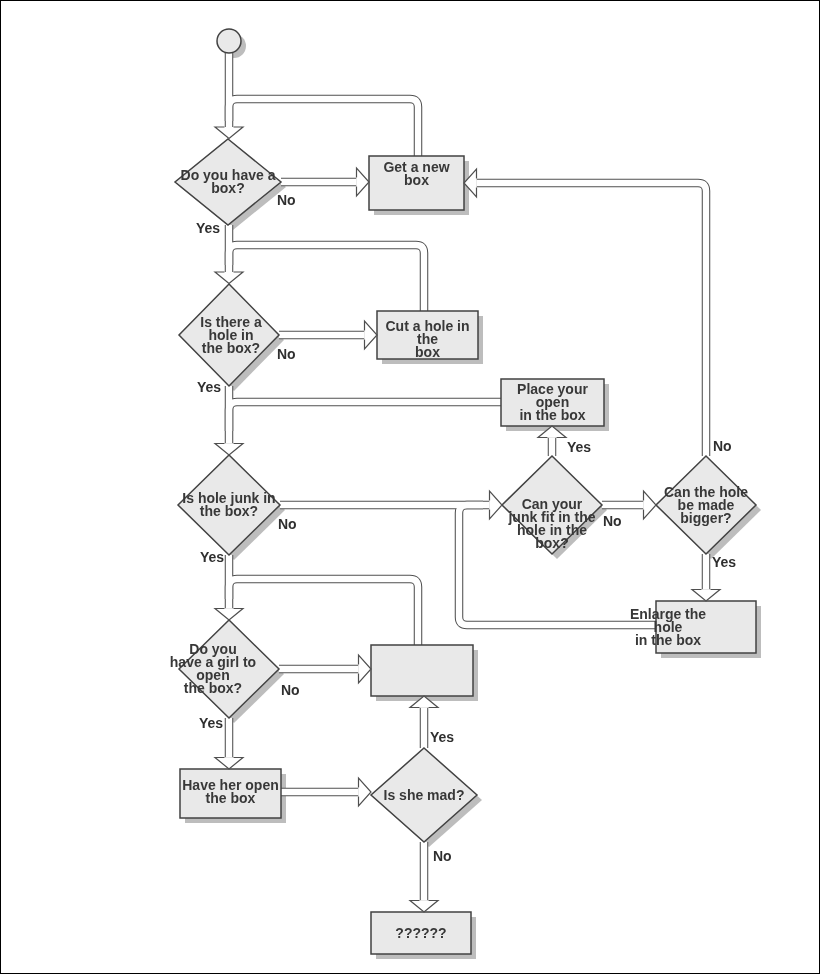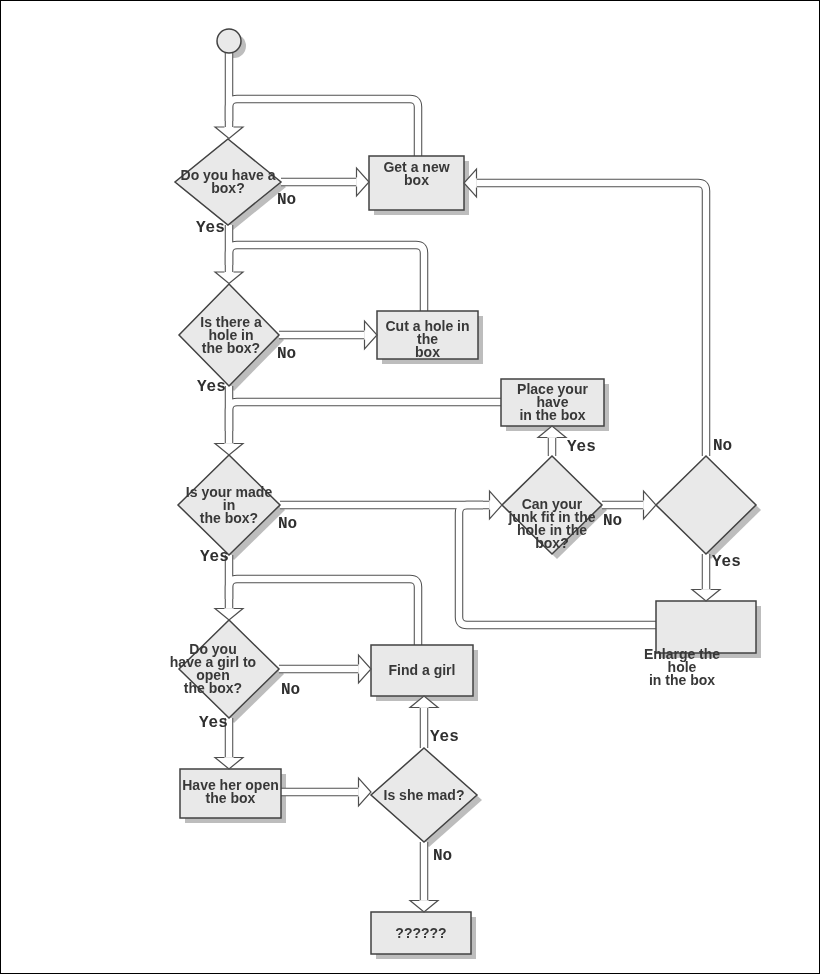--- a/index.html
+++ b/index.html
@@ -17,35 +17,34 @@
     position:absolute;
     display:flex;align-items:center;justify-content:center;
     text-align:center;
     font-size:14px;font-weight:bold;color:#383838;
     line-height:13px;
     white-space:pre-line;
     pointer-events:none;
   }
   .edge-label{
     position:absolute;
-    font-size:16px;font-weight:bold;color:#2f2f2f;
+    font-size:14px;font-weight:bold;color:#2f2f2f;
     line-height:11px;
     pointer-events:none;
-    font-family:Liberation Mono, monospace;
   }
   
   .lbl-have-box   {left:174px;top:138px;width:106px;height:86px;}
   .lbl-get-new-box{left:368px;top:155px;width:95px; height:36px;}
   .lbl-hole-in-box{left:180px;top:283px;width:100px;height:102px;}
   .lbl-cut-hole   {left:376px;top:310px;width:101px;height:56px;}
   .lbl-place-junk {left:500px;top:378px;width:103px;height:47px;}
   .lbl-junk-in-box{left:177px;top:454px;width:102px;height:100px;}
   .lbl-junk-fit   {left:501px;top:474px;width:100px;height:98px;}
   .lbl-hole-bigger{left:655px;top:455px;width:100px;height:98px;}
-  .lbl-enlarge    {left:631px;top:600px;width:100px;height:52px;margin-top:40px;}
+  .lbl-enlarge    {left:617px;top:600px;width:100px;height:52px;}
   .lbl-have-girl  {left:162px;top:619px;width:100px;height:98px;}
   .lbl-find-girl  {left:370px;top:644px;width:102px;height:51px;}
   .lbl-her-open   {left:179px;top:768px;width:101px;height:46px;}
   .lbl-she-mad    {left:370px;top:747px;width:106px;height:94px;}
   .lbl-unknown    {left:370px;top:911px;width:100px;height:42px;}
   
   .el-have-box-no    {left:276px;top:194px;}
   .el-have-box-yes   {left:195px;top:222px;}
   .el-hole-no        {left:276px;top:348px;}
   .el-hole-yes       {left:196px;top:381px;}
@@ -213,35 +212,37 @@
 
   <div class="node-label lbl-have-box">Do you have a
 box?</div>
   <div class="node-label lbl-get-new-box">Get a new
 box</div>
   <div class="node-label lbl-hole-in-box">Is there a
 hole in
 the box?</div>
   <div class="node-label lbl-cut-hole">Cut a hole in the
 box</div>
-  <div class="node-label lbl-place-junk">Place your have
+  <div class="node-label lbl-place-junk">Place your open
 in the box</div>
-  <div class="node-label lbl-junk-in-box">Is your made in
+  <div class="node-label lbl-junk-in-box">Is hole junk in
 the box?</div>
   <div class="node-label lbl-junk-fit">Can your
 junk fit in the
 hole in the
 box?</div>
+  <div class="node-label lbl-hole-bigger">Can the hole
+be made
+bigger?</div>
   <div class="node-label lbl-enlarge">Enlarge the hole
 in the box</div>
   <div class="node-label lbl-have-girl">Do you
 have a girl to
 open
 the box?</div>
-  <div class="node-label lbl-find-girl">Find a girl</div>
   <div class="node-label lbl-her-open">Have her open
 the box</div>
   <div class="node-label lbl-she-mad">Is she mad?</div>
   <div class="node-label lbl-unknown">??????</div>
 
   <div class="edge-label el-have-box-no">No</div>
   <div class="edge-label el-have-box-yes">Yes</div>
   <div class="edge-label el-hole-no">No</div>
   <div class="edge-label el-hole-yes">Yes</div>
   <div class="edge-label el-junk-no">No</div>

